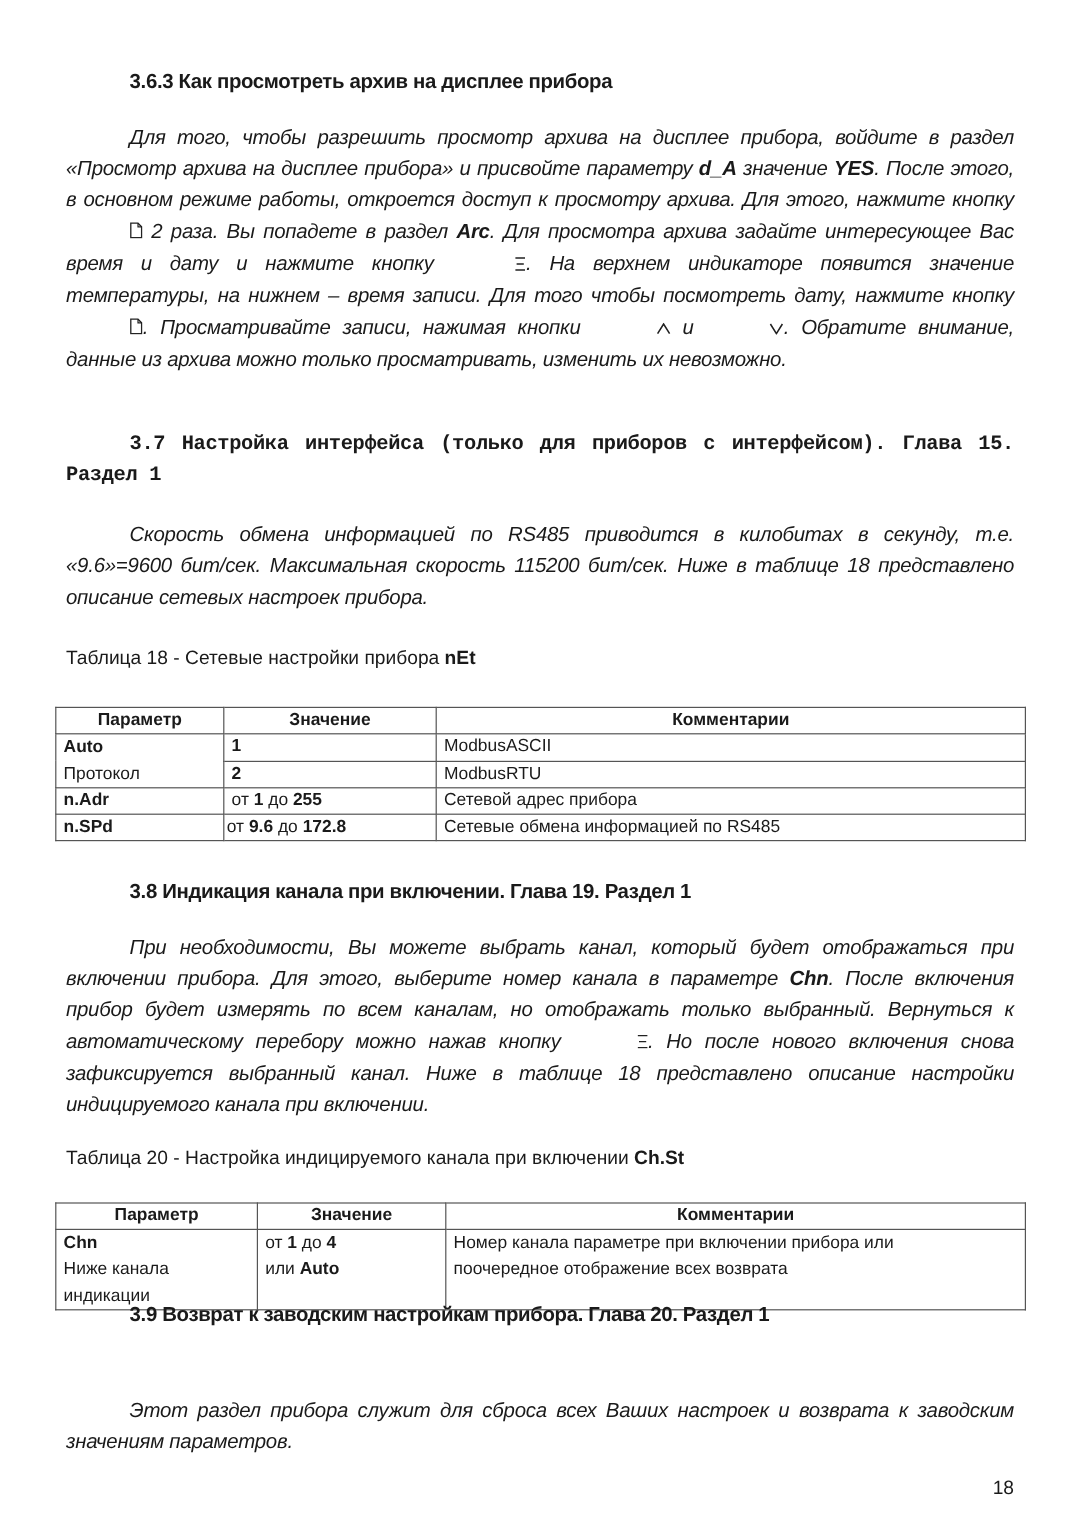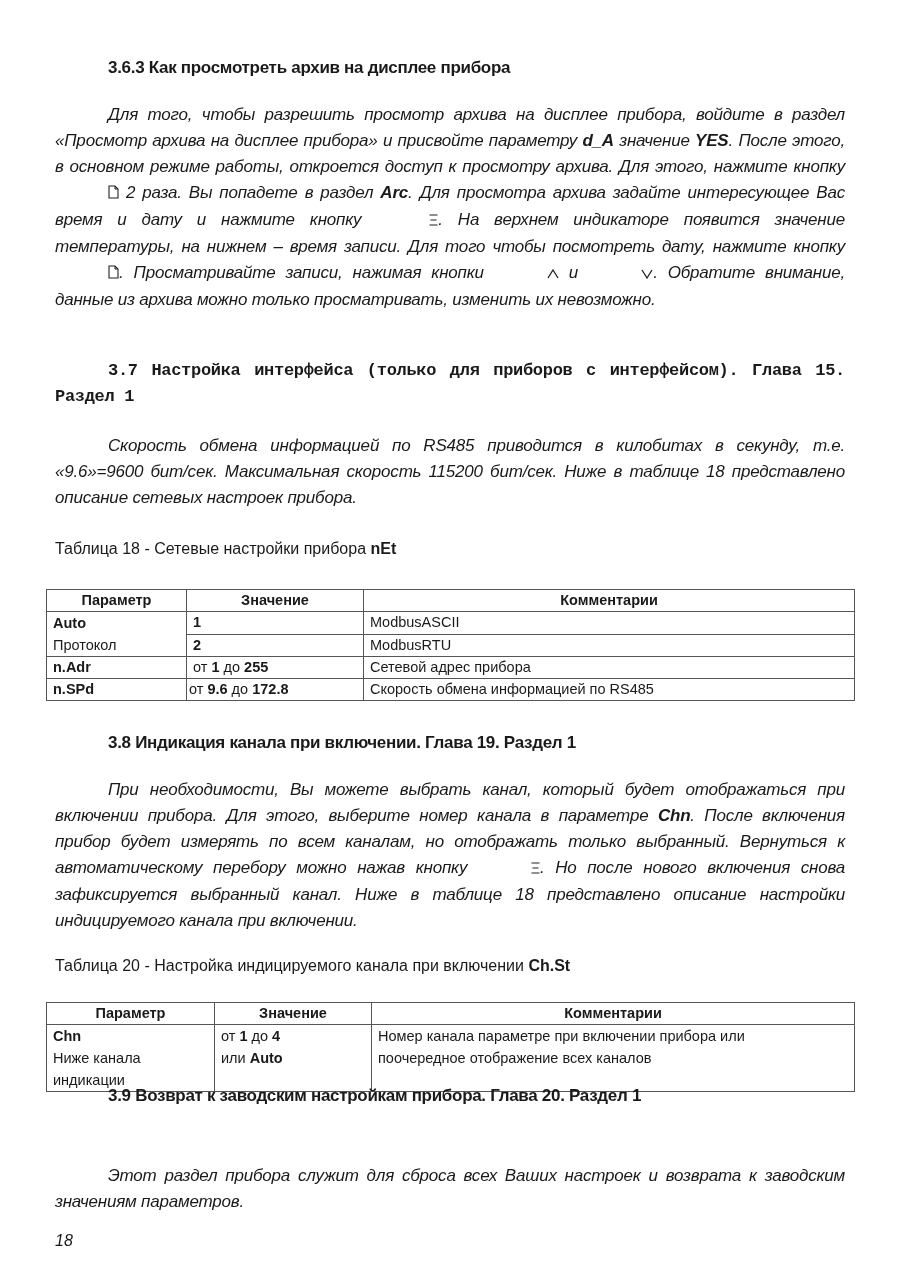--- a/index.html
+++ b/index.html
@@ -27,21 +27,21 @@
     font-size: 14.5px; table-layout: fixed;
   }
   table.t th, table.t td {
     border: 1px solid #555; padding: 0 6px; text-align: left; vertical-align: top;
     height: 21px; line-height: 21px; font-weight: normal;
   }
   table.t th { text-align: center; font-weight: bold; }
   table.t td b { font-weight: bold; }
   table.t td.tight { padding-left: 2px; }
   table.t.t19 td { line-height: 22px; }
-  .pagenum { position: absolute; top: 1232px; left: 0; width: 790px; text-align: left; font-size: 16px; font-style: italic; }
+  .pagenum { position: absolute; top: 1232px; left: 0; width: 790px; text-align: right; font-size: 16px; }
 </style>
 </head>
 <body>
 
 <div class="page">
 
   <div class="h" style="top:58px">3.6.3 Как просмотреть архив на дисплее прибора</div>
   <div class="p" style="top:102px"><span>Для того, чтобы разрешить просмотр архива на дисплее прибора, войдите в раздел «Просмотр архива на дисплее прибора» и присвойте параметру </span><b>d_A</b><span> значение </span><b>YES</b><span>. После этого, в основном режиме работы, откроется доступ к просмотру архива. Для этого, нажмите кнопку </span><span class="ico"><svg width="11" height="14" viewBox="0 0 11 14">
           <path d="M1 1 H7 L10 4 V13 H1 Z" fill="none" stroke="#222" stroke-width="1.1"></path>
           <path d="M7 1 V4 H10" fill="none" stroke="#222" stroke-width="1"></path>
@@ -83,21 +83,21 @@
       <td>ModbusRTU</td>
     </tr>
     <tr>
       <td><b>n.Adr</b></td>
       <td><span>от </span><b>1</b><span> до </span><b>255</b></td>
       <td>Сетевой адрес прибора</td>
     </tr>
     <tr>
       <td><b>n.SPd</b></td>
       <td class="tight"><span>от </span><b>9.6</b><span> до </span><b>172.8</b></td>
-      <td>Скорость обмена информацией по RS485</td>
+      <td>Сетевые обмена информацией по RS485</td>
     </tr>
   </tbody>
     </table>
 
   <div class="h" style="top:733px">3.8 Индикация канала при включении. Глава 19. Раздел 1</div>
   <div class="p" style="top:777px"><span>При необходимости, Вы можете выбрать канал, который будет отображаться при включении прибора. Для этого, выберите номер канала в параметре </span><b>Chn</b><span>. После включения прибор будет измерять по всем каналам, но отображать только выбранный. Вернуться к автоматическому перебору можно нажав кнопку </span><span class="ico"><svg width="9" height="12" viewBox="0 0 9 12">
           <path d="M0.5 1 H8.5 M1.5 6 H7.5 M0.5 11 H8.5" stroke="#222" stroke-width="1.2"></path>
         </svg></span><span>. Но после нового включения снова зафиксируется выбранный канал. Ниже в таблице 18 представлено описание настройки индицируемого канала при включении.</span></div>
 
   <div class="caption" style="top:957px"><span>Таблица 20 - Настройка индицируемого канала при включении </span><b>Ch.St</b></div>
@@ -110,21 +110,21 @@
       </colgroup>
     <tbody>
         <tr>
       <th>Параметр</th>
       <th>Значение</th>
       <th>Комментарии</th>
     </tr>
     <tr>
       <td><b>Chn</b><br><span>Ниже канала</span><br><span>индикации</span></td>
       <td><span>от </span><b>1</b><span> до </span><b>4</b><br><span>или </span><b>Auto</b></td>
-      <td><span>Номер канала параметре при включении прибора или</span><br><span>поочередное отображение всех каналов</span></td>
+      <td><span>Номер канала параметре при включении прибора или</span><br><span>поочередное отображение всех возврата</span></td>
     </tr>
   </tbody>
     </table>
 
   <div class="h" style="top:1086px">3.9 Возврат к заводским настройкам прибора. Глава 20. Раздел 1</div>
   <div class="p" style="top:1163px">Этот раздел прибора служит для сброса всех Ваших настроек и возврата к заводским значениям параметров.</div>
 
   <div class="pagenum">18</div>
 </div>
 

